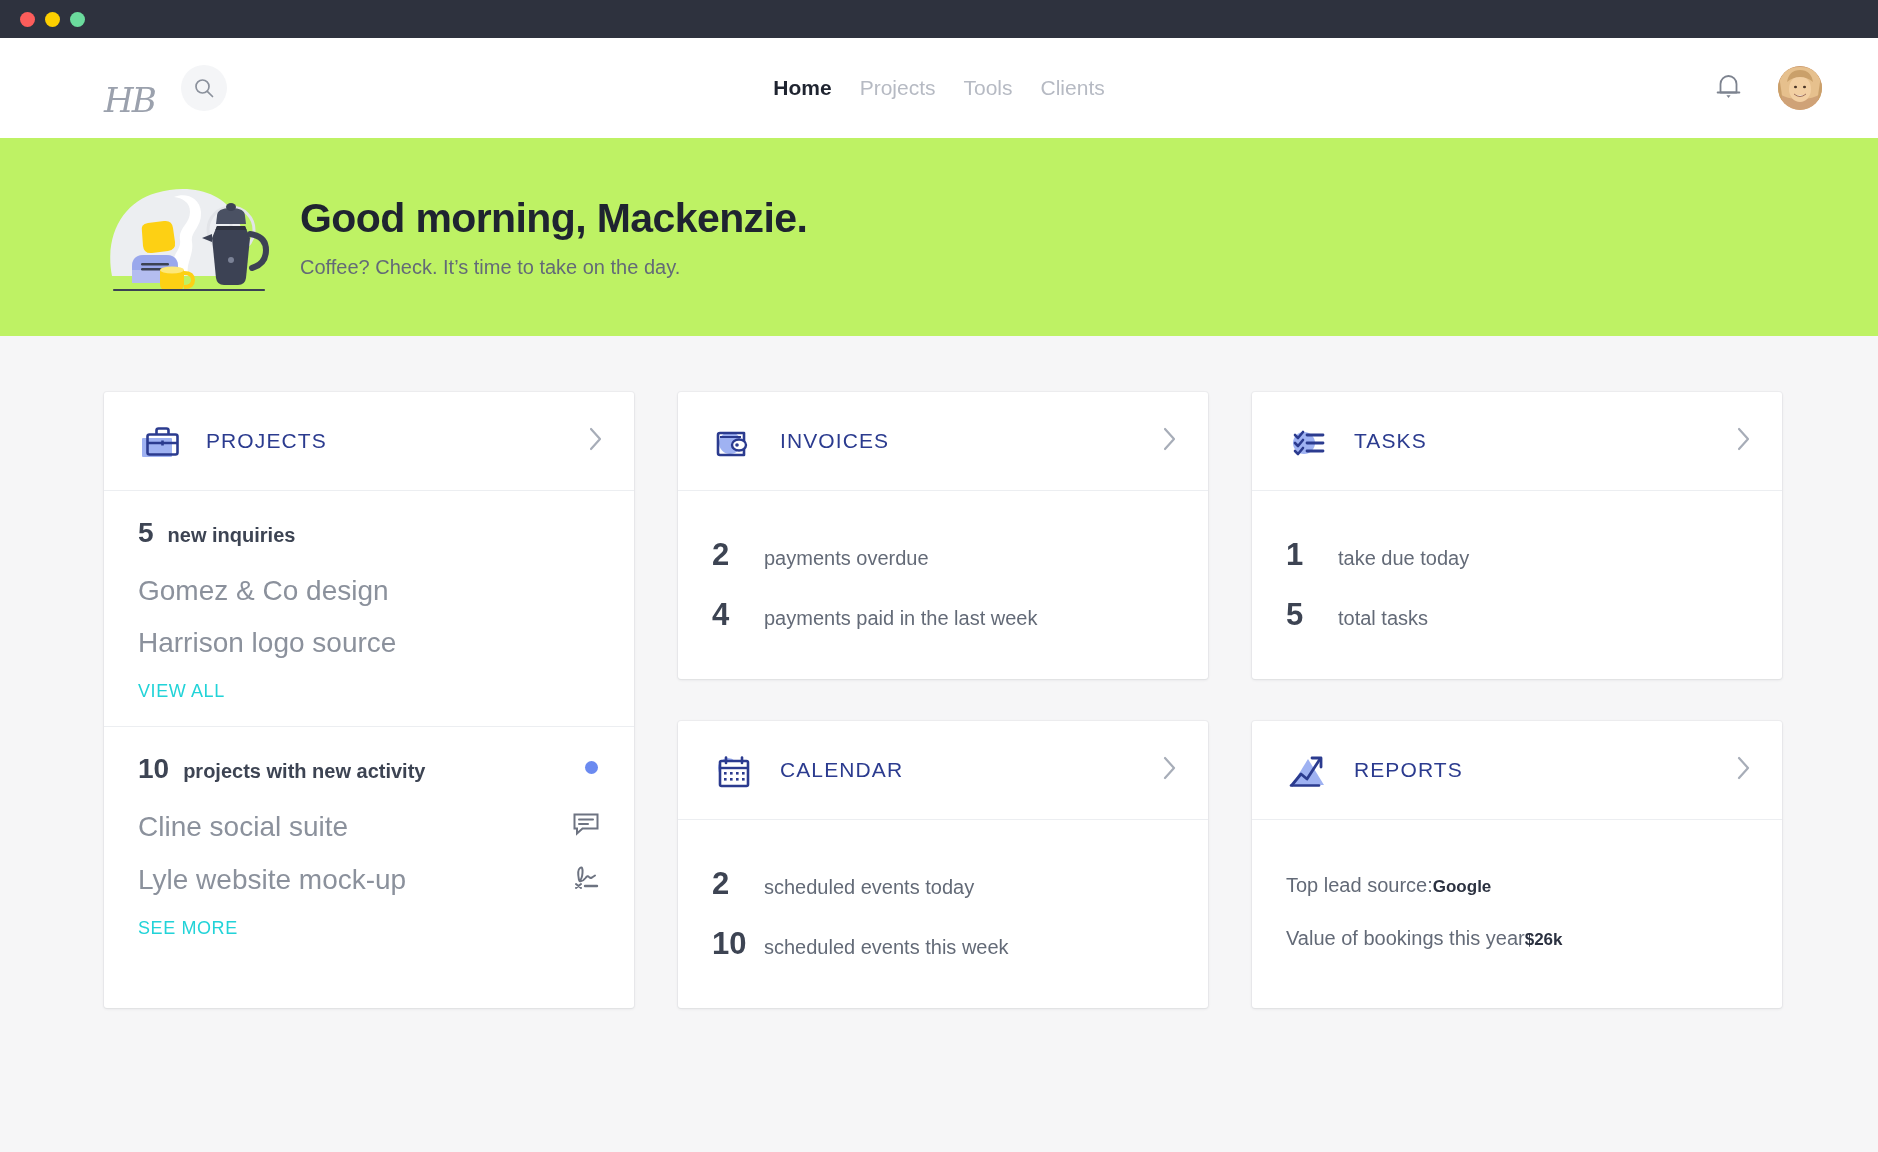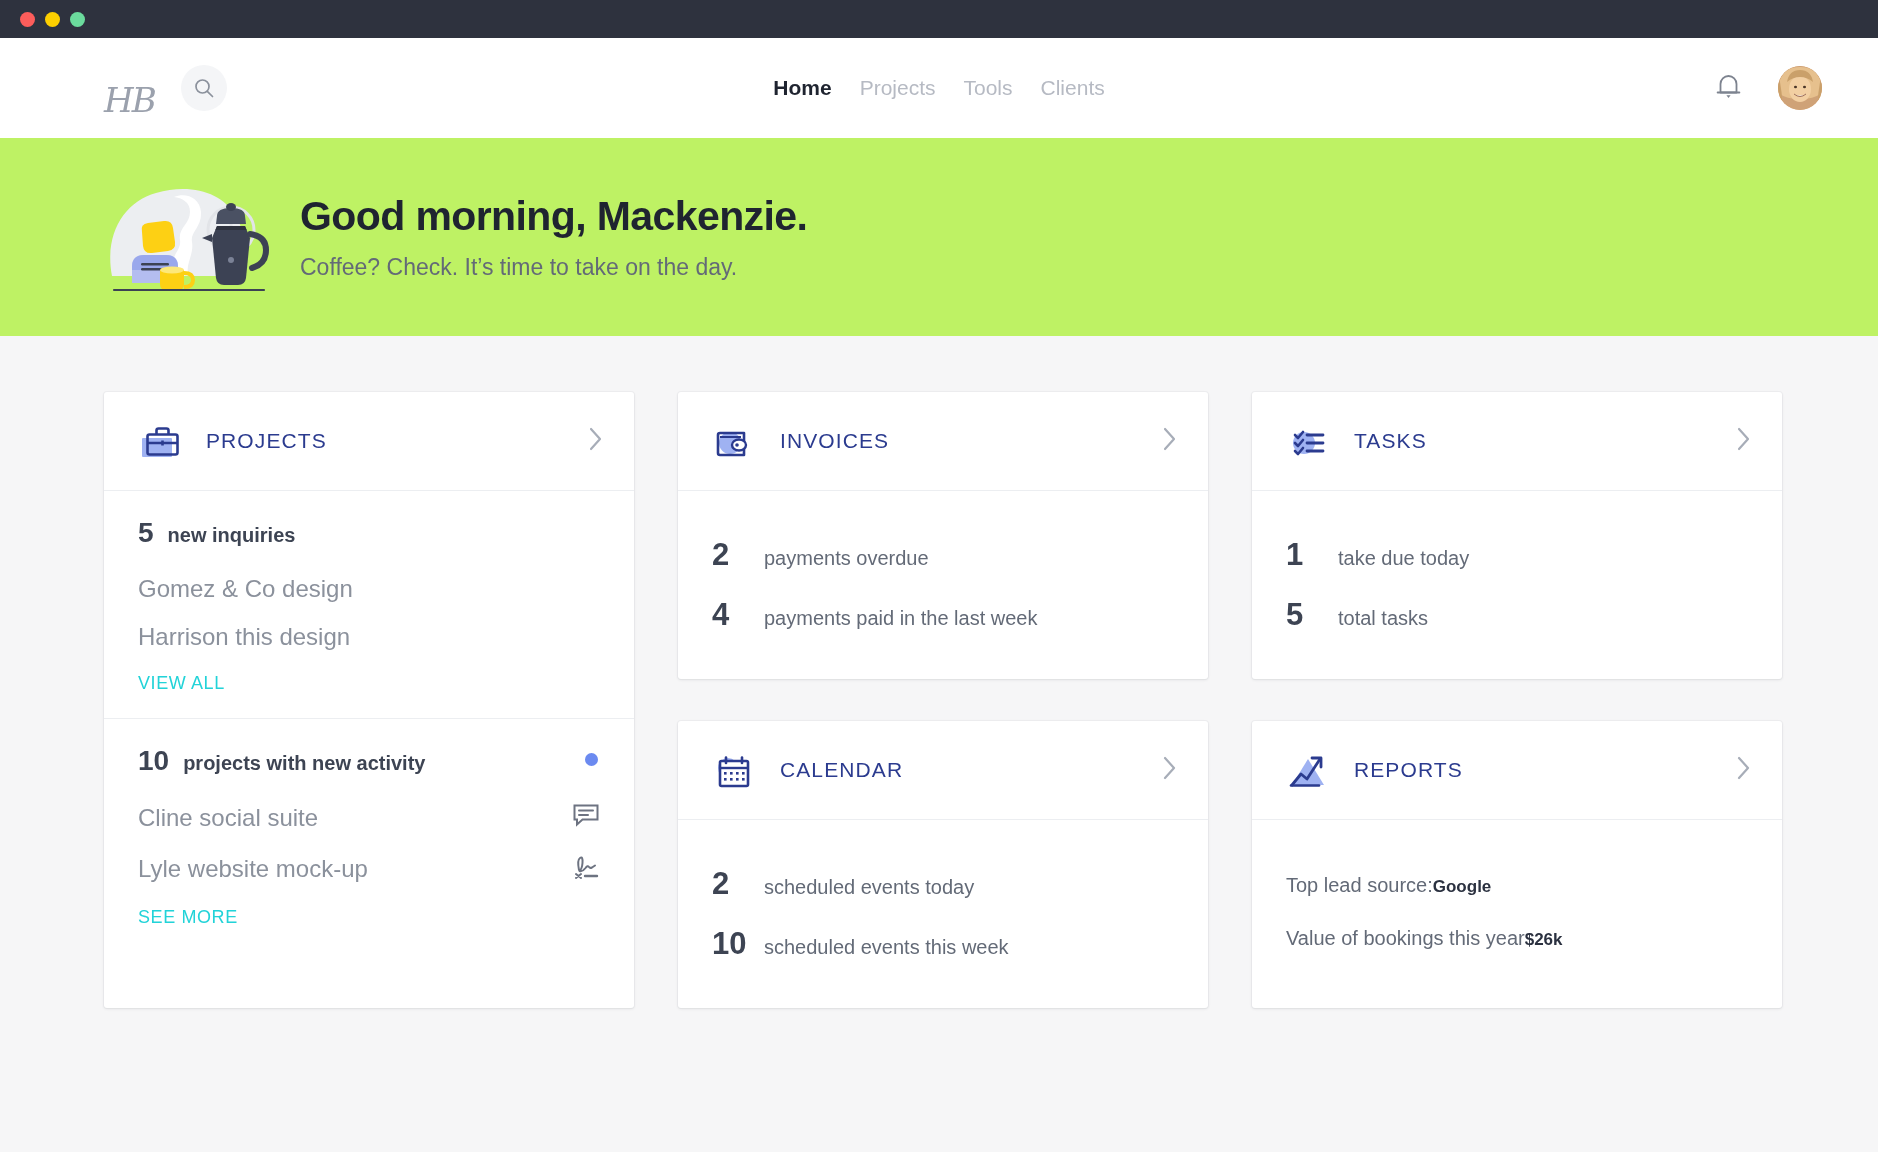--- a/index.html
+++ b/index.html
@@ -94,21 +94,21 @@
   .hero-illustration { width: 170px; height: 130px; flex: none; }
   .hero-text { margin-left: 26px; }
   .greeting {
     font-size: 41px;
     font-weight: bold;
     color: #1f2430;
     letter-spacing: -0.6px;
     line-height: 1.15;
   }
   .subgreeting {
-    font-size: 23px;
+    font-size: 20px;
     color: #636a77;
     margin-top: 14px;
   }
 
   
   .main {
     background: #f6f6f7;
     height: 818px;
     padding: 56px 104px 0 104px;
   }
@@ -182,21 +182,21 @@
     width: 13px; height: 13px;
     border-radius: 50%;
     background: #6b8af0;
     position: absolute;
     right: 2px;
     top: 8px;
   }
   .proj-item {
     display: flex;
     align-items: center;
-    font-size: 24px;
+    font-size: 28px;
     color: #8b919c;
     padding: 10px 0;
     cursor: pointer;
   }
   .proj-item-icon { margin-left: auto; flex: none; }
   .link {
     display: inline-block;
     font-size: 18px;
     letter-spacing: 0.6px;
     color: #22d3d8;
@@ -341,21 +341,21 @@
 
       <div class="proj-section">
         <div class="proj-head">
           <span class="stat-num">5</span>
           <span class="proj-head-label">new inquiries</span>
         </div>
         <div class="proj-item">
           <span>Gomez &amp; Co design</span>
         </div>
         <div class="proj-item">
-          <span>Harrison this design</span>
+          <span>Harrison logo source</span>
         </div>
         <span class="link">VIEW ALL</span>
       </div>
 
       <div class="proj-section">
         <div class="proj-head">
           <span class="stat-num">10</span>
           <span class="proj-head-label">projects with new activity</span>
           <span class="blue-dot"></span>
         </div>

